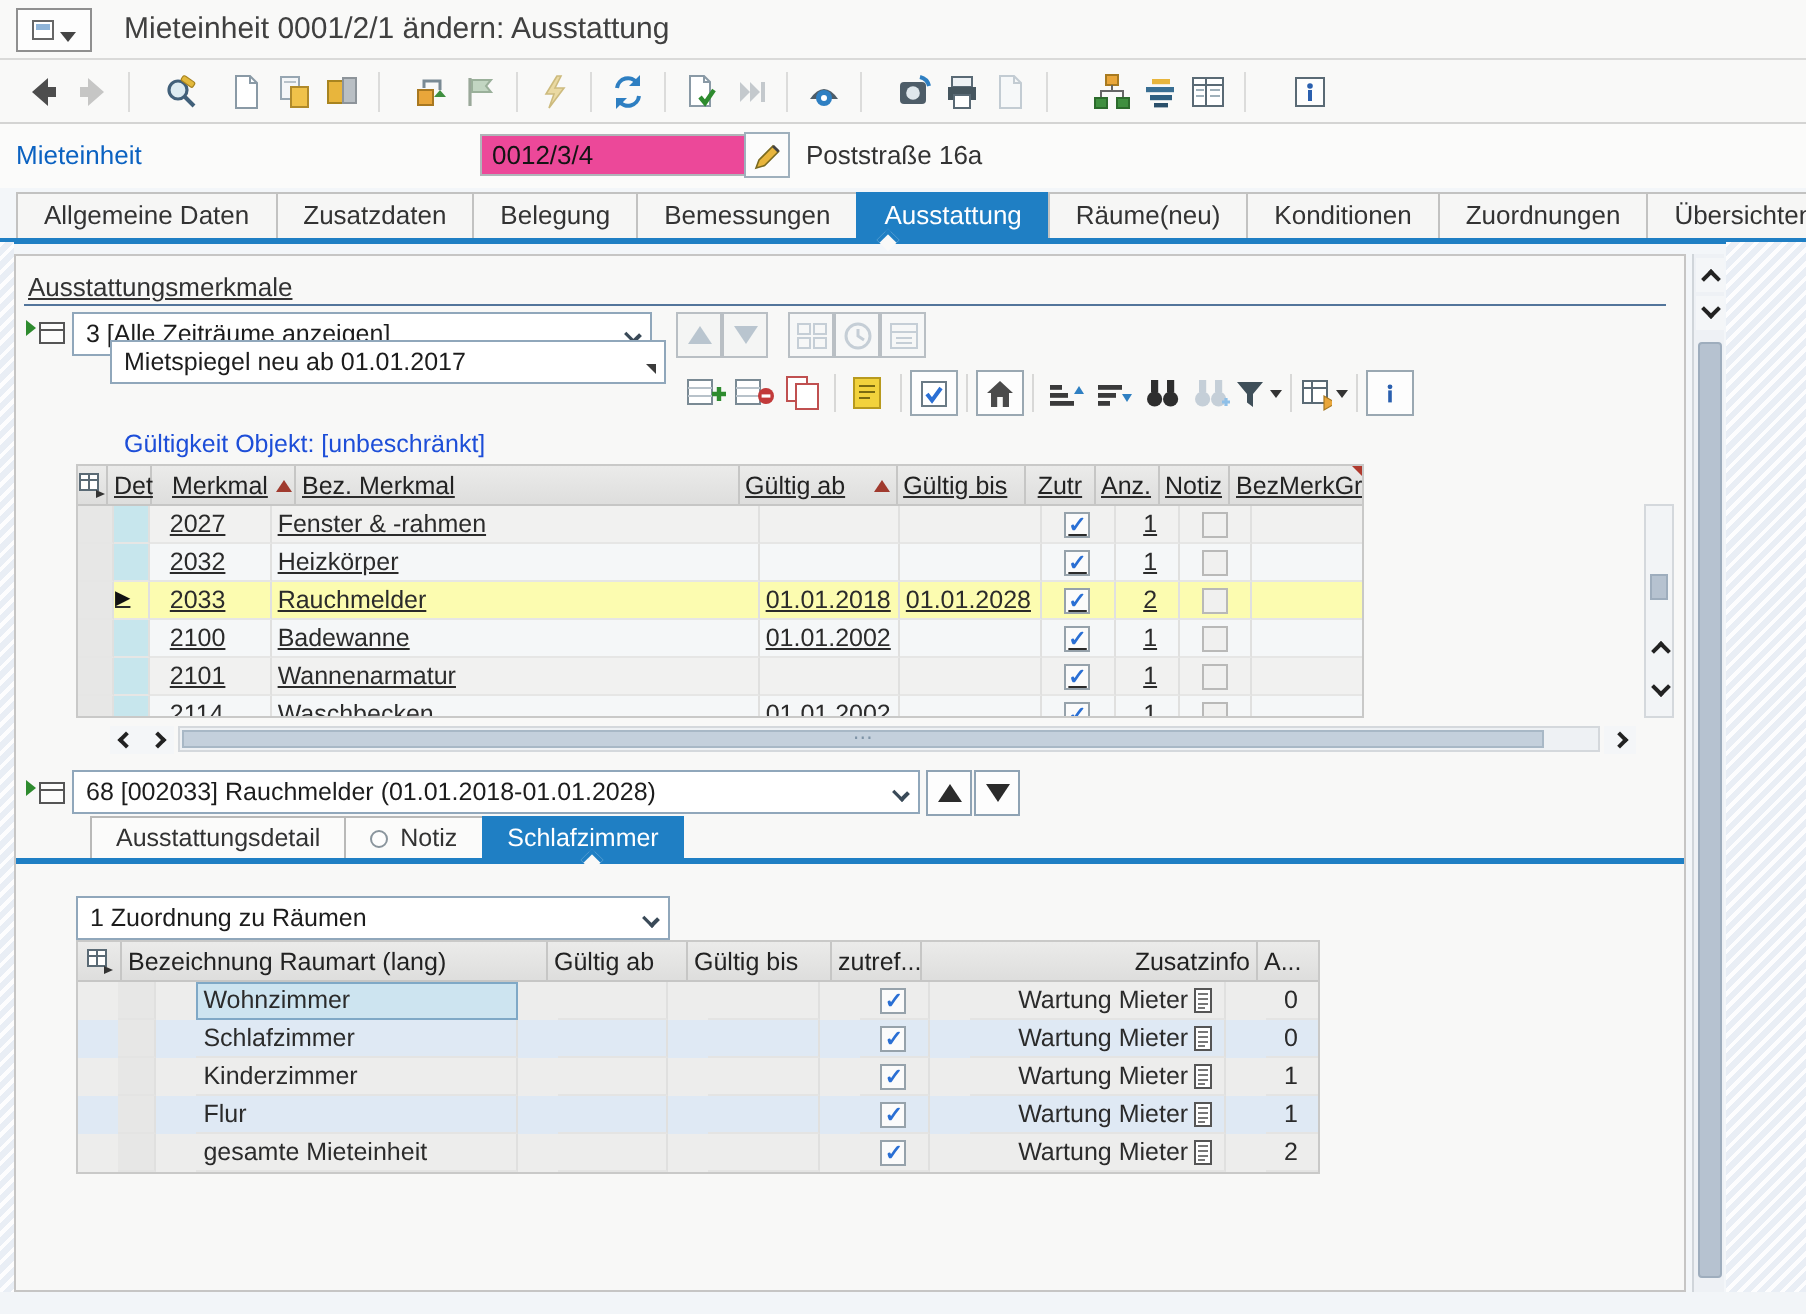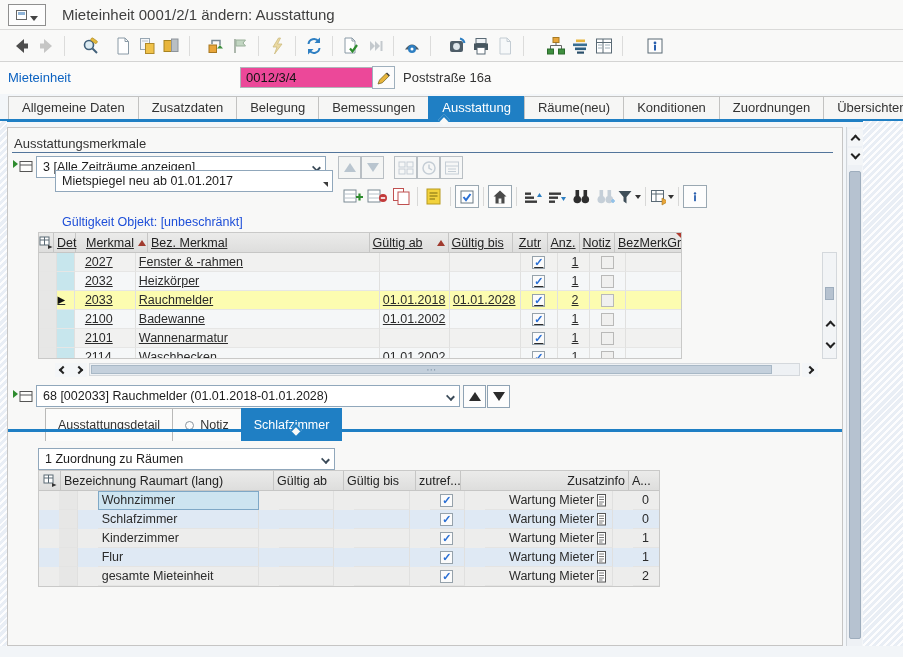--- a/index.html
+++ b/index.html
@@ -34,21 +34,21 @@
   
   .tabstrip{left:0;top:94px;width:903px;height:25px;display:flex;align-items:flex-end;padding-left:8px;}
   .tab{height:23px;line-height:22px;padding:0 13px;background:#f6f6f5;border:1px solid #c2c2c1;border-bottom:none;margin-right:-1px;color:#333;cursor:default;white-space:nowrap;}
   .tab.active{background:var(--acc);border-color:var(--acc);color:#fff;}
   .tab-underline{left:0;top:119px;width:903px;height:3px;background:var(--acc);}
   .notch{width:8px;height:8px;background:#f9f9f8;border-left:2px solid var(--acc);border-top:2px solid var(--acc);transform:rotate(45deg);z-index:5;}
   .notch-main{left:440px;top:116px;}
   .notch-detail{left:292px;top:426px;}
   
   .content-box{left:7px;top:127px;width:836px;height:519px;background:#f8f8f7;border:1px solid #c6c5c4;}
-  .sec-title{left:14px;top:136px;color:#333;}
+  .sec-title{left:14px;top:136px;color:#333;text-decoration:underline;}
   .sec-rule{left:12px;top:152px;width:821px;height:1px;background:#53759b;}
   
   .combo{background:#fff;border:1px solid #90a7bb;height:22px;display:flex;align-items:center;padding:0 20px 0 6px;font-size:12.5px;color:#1c1c1c;position:absolute;white-space:nowrap;overflow:hidden;}
   .combo .chev{position:absolute;right:5px;top:7px;width:7px;height:7px;border-right:2px solid #3a4a58;border-bottom:2px solid #3a4a58;transform:rotate(45deg) scale(1,.8);}
   .combo .histmark{position:absolute;right:4px;bottom:4px;width:0;height:0;border-left:5px solid transparent;border-top:5px solid #3c3c3c;}
   .sqbtn{position:absolute;width:23px;height:23px;background:#f4f5f4;border:1px solid #b9bfc4;display:flex;align-items:center;justify-content:center;}
   .sqbtn.white{background:#fdfdfd;border-color:#8fa3b4;}
   .tri-up{width:0;height:0;border-left:6px solid transparent;border-right:6px solid transparent;border-bottom:9px solid #2b2b2b;}
   .tri-dn{width:0;height:0;border-left:6px solid transparent;border-right:6px solid transparent;border-top:9px solid #2b2b2b;}
   .tri-up.dis{border-bottom-color:#b9c5cf;} .tri-dn.dis{border-top-color:#b9c5cf;}
@@ -87,21 +87,21 @@
   .chev-d{width:7px;height:7px;border-right:2px solid #222;border-bottom:2px solid #222;transform:rotate(45deg);margin-bottom:4px;}
   
   .uhscroll{left:38px;top:362px;width:780px;height:15px;display:flex;align-items:center;}
   .hbtn{width:16px;height:14px;display:flex;align-items:center;justify-content:center;background:#f4f6f8;}
   .chev-l{width:6px;height:6px;border-left:2px solid #222;border-bottom:2px solid #222;transform:rotate(45deg);}
   .chev-r{width:6px;height:6px;border-right:2px solid #222;border-top:2px solid #222;transform:rotate(45deg);}
   .htrack{flex:1;height:13px;background:#eef1f4;border:1px solid #d4d8dc;position:relative;margin:0 2px;}
   .hthumb{position:absolute;left:1px;top:1px;width:96%;height:9px;background:#c4d0dc;border:1px solid #a8b8c6;display:flex;align-items:center;justify-content:center;color:#7e93a6;font-size:10px;line-height:0;}
   
   .tabs2{position:absolute;left:45px;top:408px;display:flex;align-items:flex-end;}
-  .tab2{height:21px;line-height:20px;padding:16px 12px;background:#fbfbfa;border:1px solid #b9b9b8;border-bottom:none;margin-right:-1px;font-size:12.5px;color:#333;display:flex;align-items:center;gap:6px;white-space:nowrap;}
+  .tab2{height:21px;line-height:20px;padding:4px 12px;background:#fbfbfa;border:1px solid #b9b9b8;border-bottom:none;margin-right:-1px;font-size:12.5px;color:#333;display:flex;align-items:center;gap:6px;white-space:nowrap;}
   .tab2.active{background:var(--acc);border-color:var(--acc);color:#fff;}
   .lamp{width:9px;height:9px;border:1.5px solid #8a959d;border-radius:50%;background:#fdfdfd;display:inline-block;}
   .underline2{left:8px;top:429px;width:834px;height:3px;background:var(--acc);}
   .ltable{left:38px;top:470px;width:622px;background:#fff;border:1px solid #c9c9c8;}
   .L0{width:22px;} .L1{width:213px;} .L2{width:70px;} .L3{width:72px;} .L4{width:45px;} .L5{width:168px;} .L6{width:30px;border-right:none!important;}
   .lrow{display:flex;height:19px;font-size:12.5px;background:#ededec;}
   .lrow.alt{background:#dfe9f4;}
   .lrow>div{border-right:1px solid var(--cellbd);border-bottom:1px solid #e4e4e3;display:flex;align-items:center;padding:0 4px;white-space:nowrap;overflow:hidden;margin-left:20px;}
   .cellcursor{background:#cde4f0;outline:1px solid #7fa8c6;outline-offset:-1px;}
   .zright{justify-content:flex-end!important;gap:3px;}

